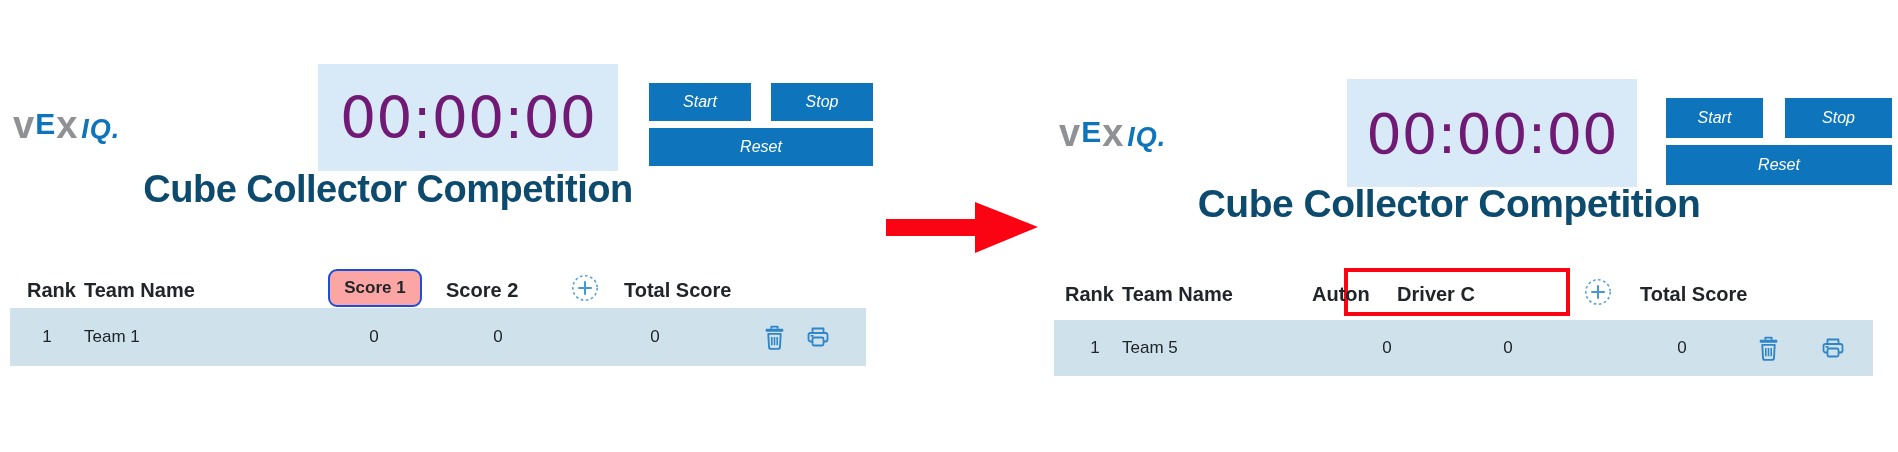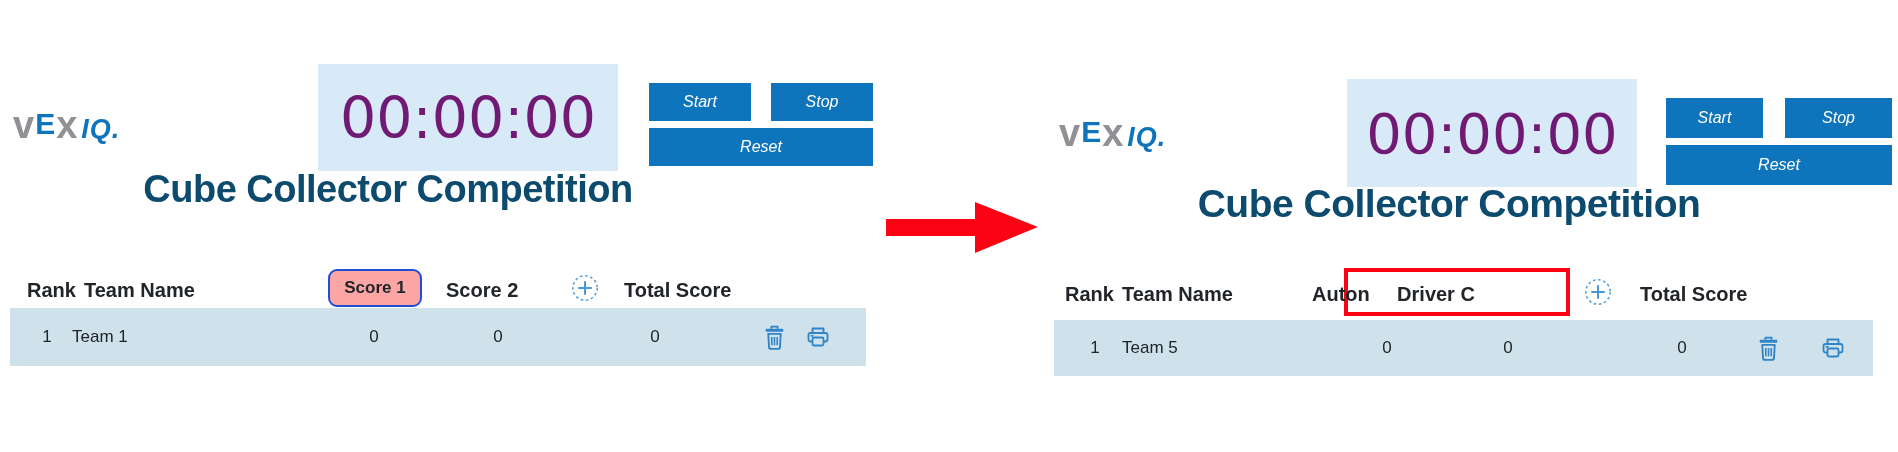--- a/index.html
+++ b/index.html
@@ -55,21 +55,21 @@
   #L-add { left:571px;  top:274px; }
   #R-add { left:1584px; top:278px; }
 
   
   .trow { position:absolute; background:#cfe2ec; }
   #L-row { left:10px;   top:308px; width:856px; height:58px; }
   #R-row { left:1054px; top:320px; width:819px; height:56px; }
   .cell { position:absolute; top:0; height:100%; display:flex; align-items:center; color:#212428; font-size:17px; white-space:nowrap; }
   .cell.center { justify-content:center; }
   #L-row .c-rank  { left:17px;  width:40px; }
-  #L-row .c-team  { left:62px; }
+  #L-row .c-team  { left:74px; }
   #L-row .c-s1    { left:334px; width:60px; }
   #L-row .c-s2    { left:458px; width:60px; }
   #L-row .c-total { left:615px; width:60px; }
   #L-row .c-trash { left:751px; width:26px; }
   #L-row .c-print { left:795px; width:26px; }
   #R-row .c-rank  { left:21px;  width:40px; }
   #R-row .c-team  { left:68px; }
   #R-row .c-s1    { left:303px; width:60px; }
   #R-row .c-s2    { left:424px; width:60px; }
   #R-row .c-total { left:598px; width:60px; }

